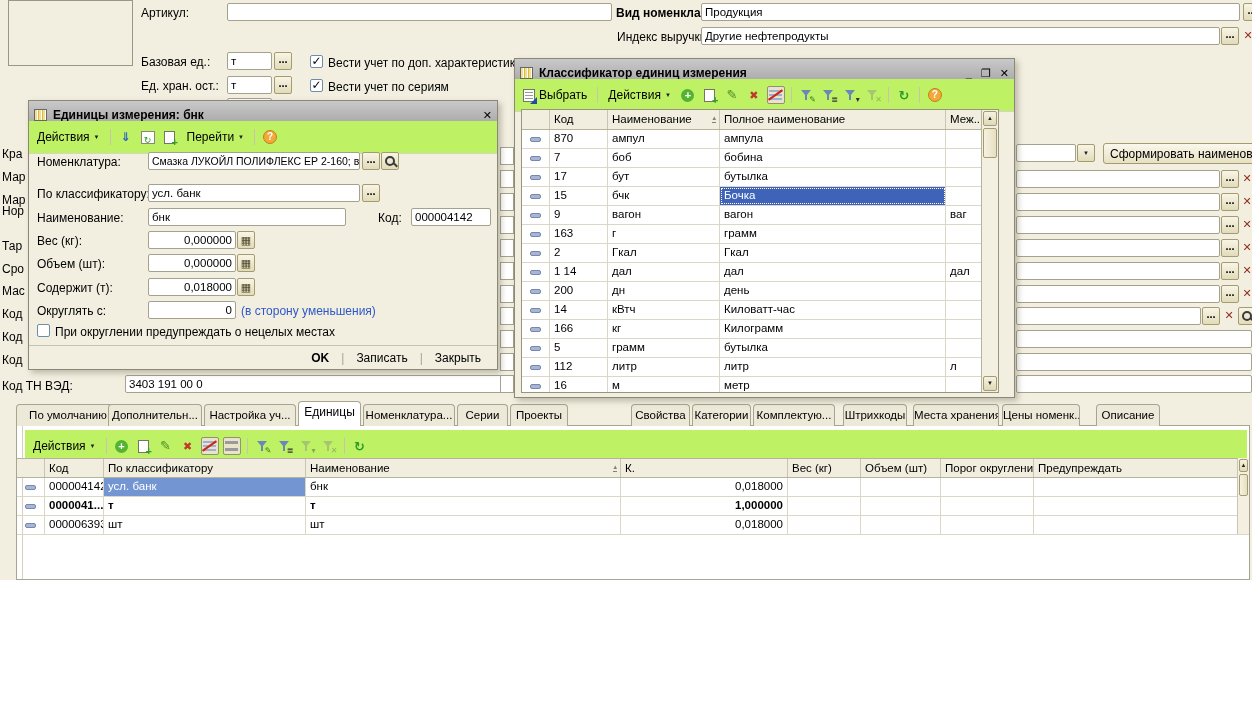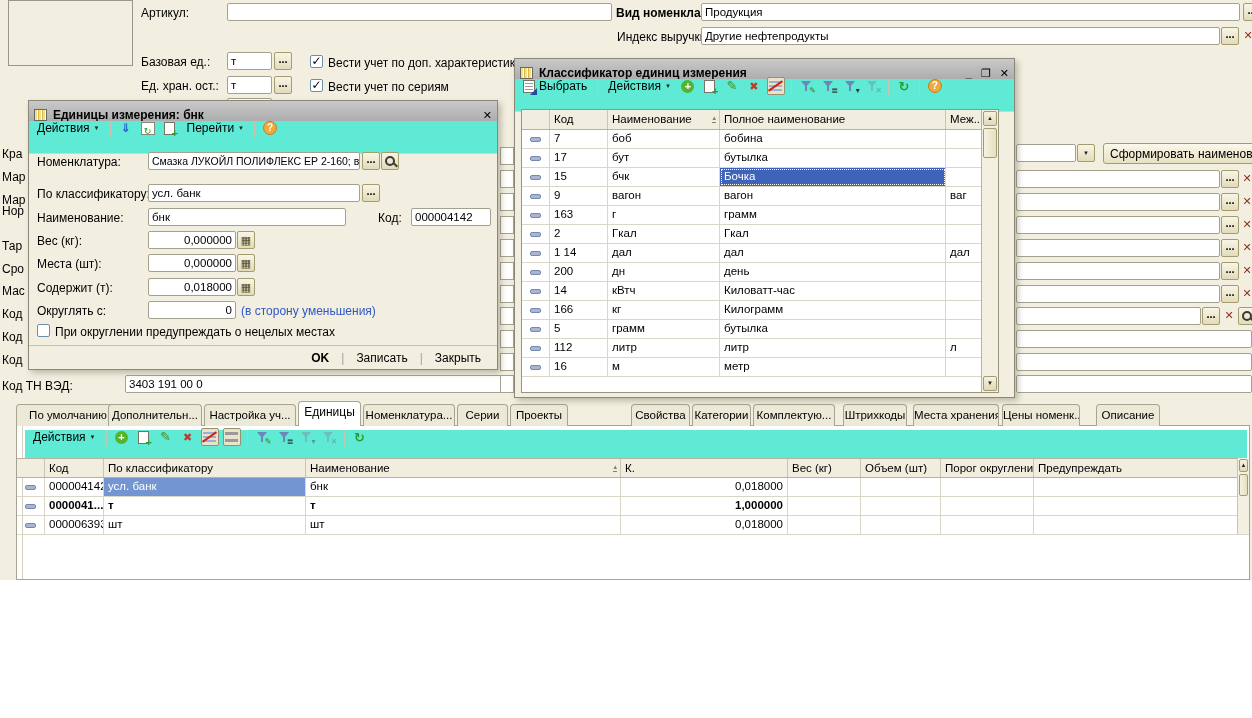--- a/index.html
+++ b/index.html
@@ -23,21 +23,21 @@
   text-align:center;line-height:11px}
 .chk.c::after{content:"✓";font-weight:bold;font-size:12px}
 .caret::after{content:"▼";font-size:6px;vertical-align:2px;color:#222}
 .dlg{position:absolute;background:#F2EFE1;border:1px solid #8B887A;box-shadow:3px 3px 6px rgba(90,85,60,.35)}
 .tbar{position:absolute;left:0;top:0;right:0;height:20px;background:linear-gradient(#C9C9C9,#A2A2A2);
   display:flex;align-items:center;gap:6px;padding:14px 5px;border-bottom:1px solid #8B887A}
 .tbar .t{font-weight:bold;flex:1;white-space:nowrap;overflow:hidden}
 .wctl{display:flex;gap:9px;font-weight:bold;font-size:11px}
 .wctl span{cursor:default}
 .g-min::after{content:"_"} .g-max::after{content:"❐"} .g-close::after{content:"✕"}
-.toolbar{position:absolute;display:flex;align-items:flex-end;gap:4px;padding:16px 4px;background:#5eead4;
+.toolbar{position:absolute;display:flex;align-items:center;gap:4px;padding:16px 4px;background:#bef264;
   border-bottom:1px solid #D8D4C2}
 .tool-lbl{display:flex;align-items:center;gap:4px;padding:2px 4px;white-space:nowrap}
 .sep{width:1px;height:16px;background:#C8C4B0;margin:0 2px;flex:0 0 auto}
 .icb{width:18px;height:18px;display:flex;align-items:center;justify-content:center;border-radius:2px;flex:0 0 auto;position:relative}
 .pressed{background:#E9E3CC;border:1px solid #95906E}
 .dis{opacity:.4;filter:grayscale(.9)}
 
 .ic-form{width:13px;height:12px;border:1px solid #666;background:repeating-linear-gradient(90deg,#F3DE8F 0 2px,#fff 2px 3px,#D8B83E 3px 4px)}
 .ic-add{width:13px;height:13px;border-radius:50%;background:#54B32F;color:#fff;font-weight:bold;font-size:11px;line-height:12px;text-align:center}
 .ic-add::after{content:"+"}
@@ -229,21 +229,21 @@
     <div class="btn-dots" style="left:333px;top:83px"></div>
     <span class="lb" style="left:8px;top:110px">Наименование:</span>
     <div class="inp" style="left:119px;top:107px;width:198px">бнк</div>
     <span class="lb" style="left:349px;top:110px">Код:</span>
     <div class="inp" style="left:382px;top:107px;width:80px">000004142</div>
     <span class="lb" style="left:8px;top:133px">Вес (кг):</span>
     <div class="inp num" style="left:119px;top:130px;width:88px">0,000000</div>
     <div class="btn-sq" style="left:208px;top:130px">
         <span class="ic-calcg"></span>
       </div>
-    <span class="lb" style="left:8px;top:156px">Места (шт):</span>
+    <span class="lb" style="left:8px;top:156px">Объем (шт):</span>
     <div class="inp num" style="left:119px;top:153px;width:88px">0,000000</div>
     <div class="btn-sq" style="left:208px;top:153px">
         <span class="ic-calcg"></span>
       </div>
     <span class="lb" style="left:8px;top:180px">Содержит (т):</span>
     <div class="inp num" style="left:119px;top:177px;width:88px">0,018000</div>
     <div class="btn-sq" style="left:208px;top:177px">
         <span class="ic-calcg"></span>
       </div>
     <span class="lb" style="left:8px;top:203px">Округлять с:</span>
@@ -328,20 +328,29 @@
 
     <div class="grid" style="left:6px;top:50px;width:478px;height:284px;overflow:hidden">
       <div class="ghead">
         <span class="hc" style="width:28px"></span>
         <span class="hc" style="width:58px">Код</span>
         <span class="hc" style="width:112px"><span>Наименование</span><span class="sortm"></span></span>
         <span class="hc" style="width:226px">Полное наименование</span>
         <span class="hc" style="width:37px;border-right:none">Меж...</span>
       </div>
       <div>
+        <div class="grow">
+            <span class="gc cm" style="width:28px">
+              <i class="rowmark"></i>
+            </span>
+            <span class="gc" style="width:58px">870</span>
+            <span class="gc" style="width:112px">ампул</span>
+            <span class="gc" style="width:226px">ампула</span>
+            <span class="gc" style="width:37px;border-right:none"></span>
+          </div>
         <div class="grow">
             <span class="gc cm" style="width:28px">
               <i class="rowmark"></i>
             </span>
             <span class="gc" style="width:58px">7</span>
             <span class="gc" style="width:112px">боб</span>
             <span class="gc" style="width:226px">бобина</span>
             <span class="gc" style="width:37px;border-right:none"></span>
           </div>
         <div class="grow">

